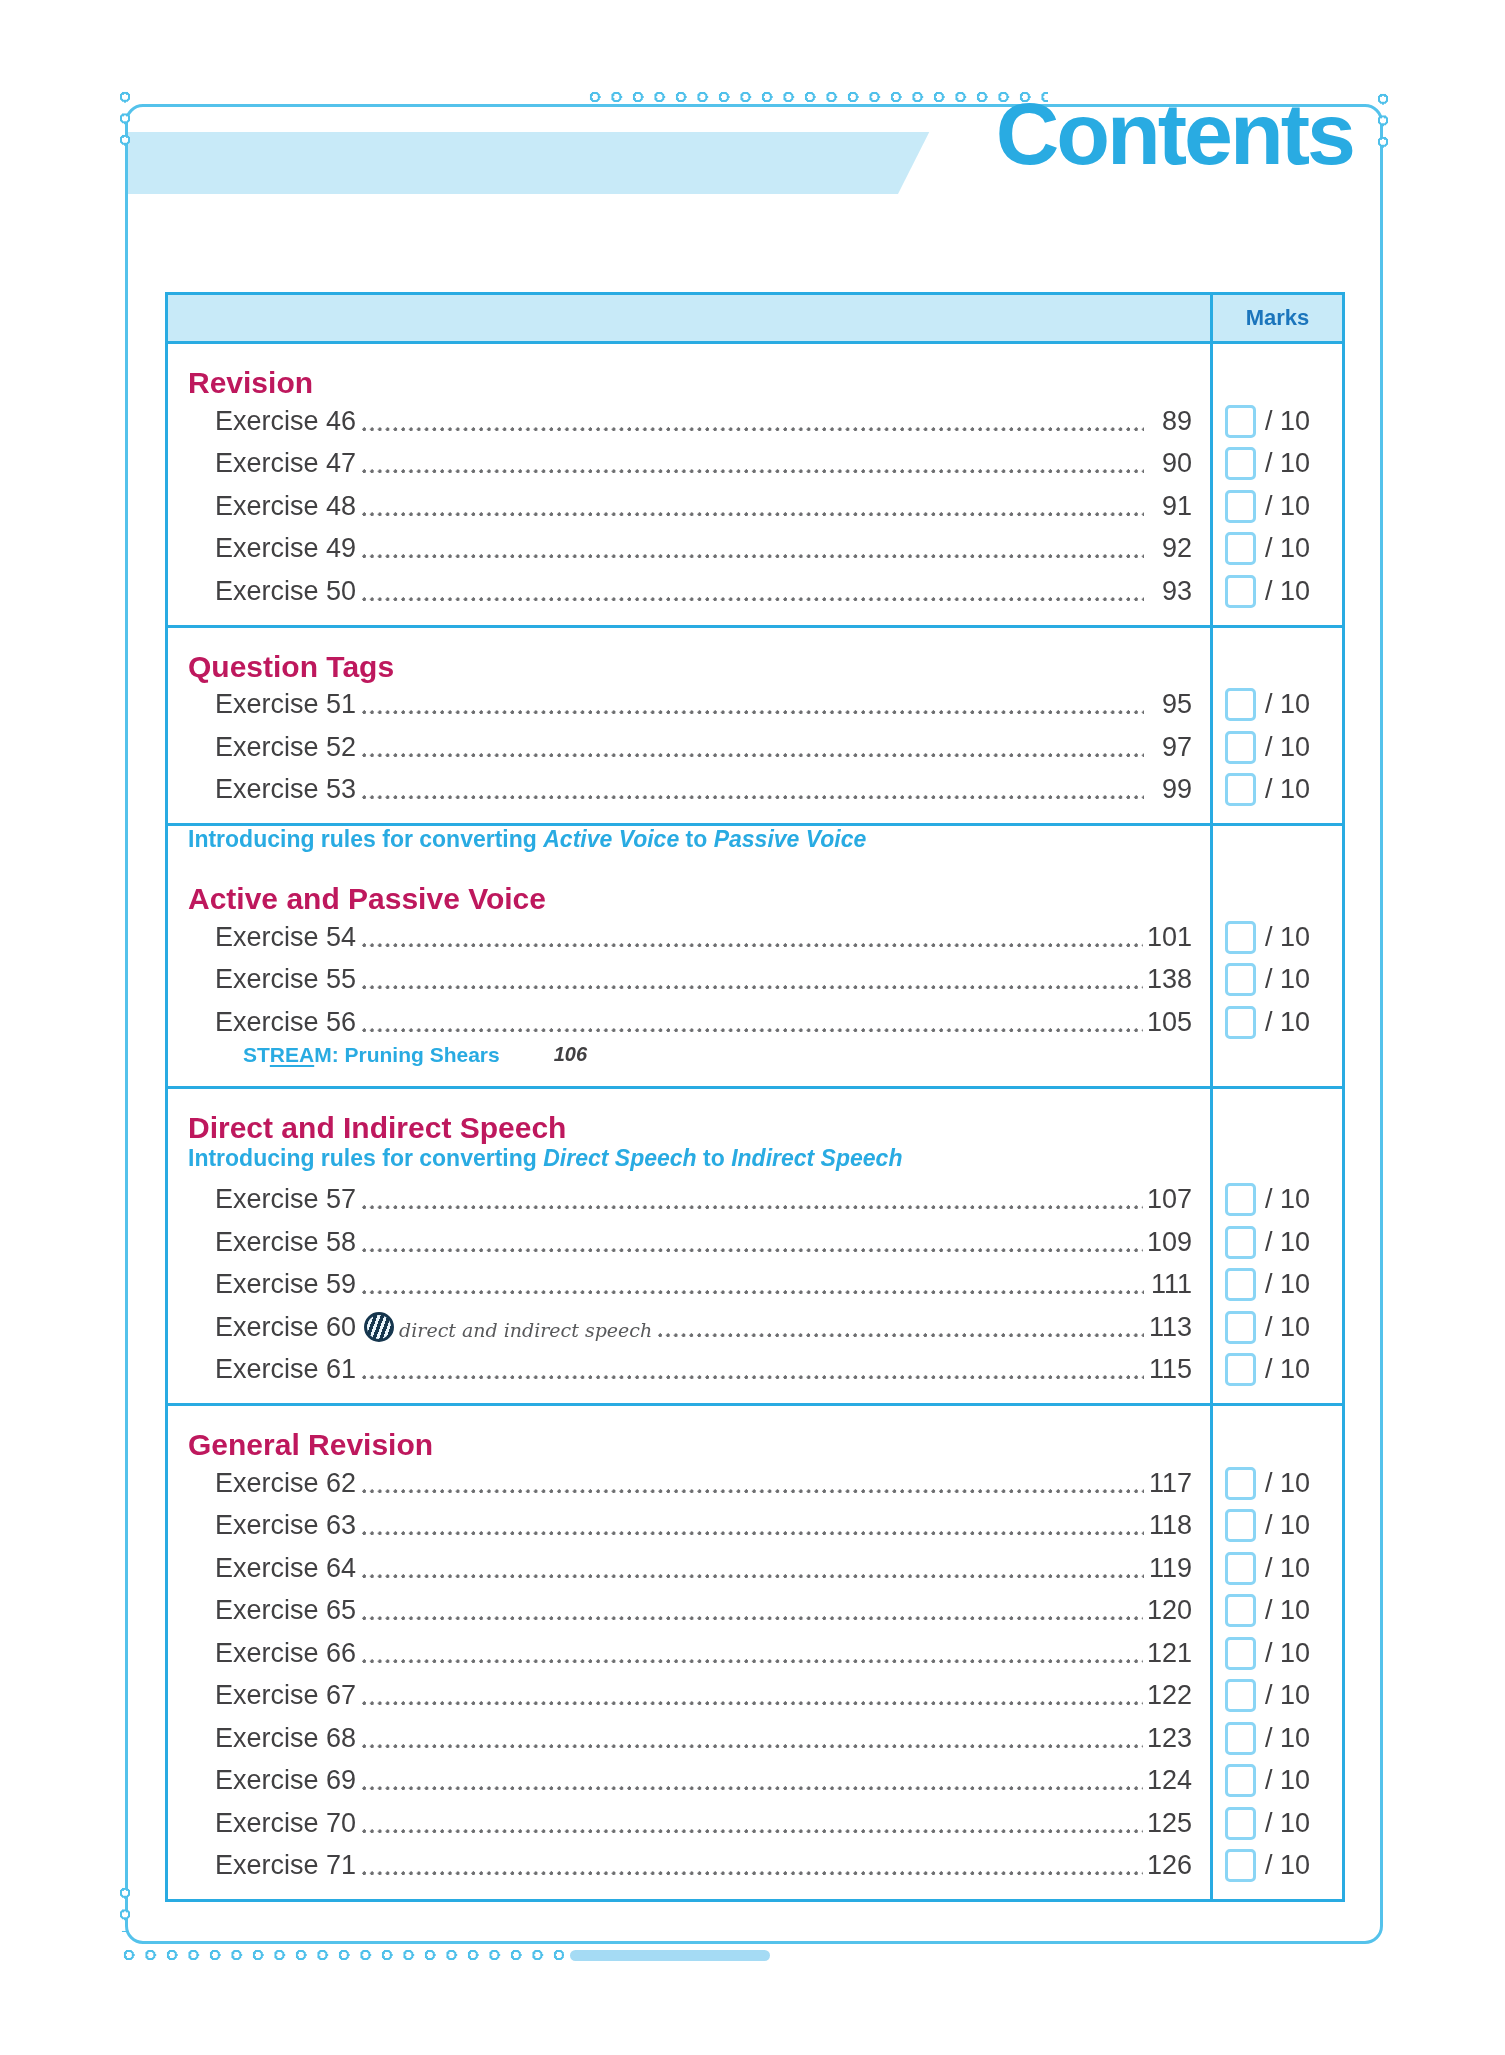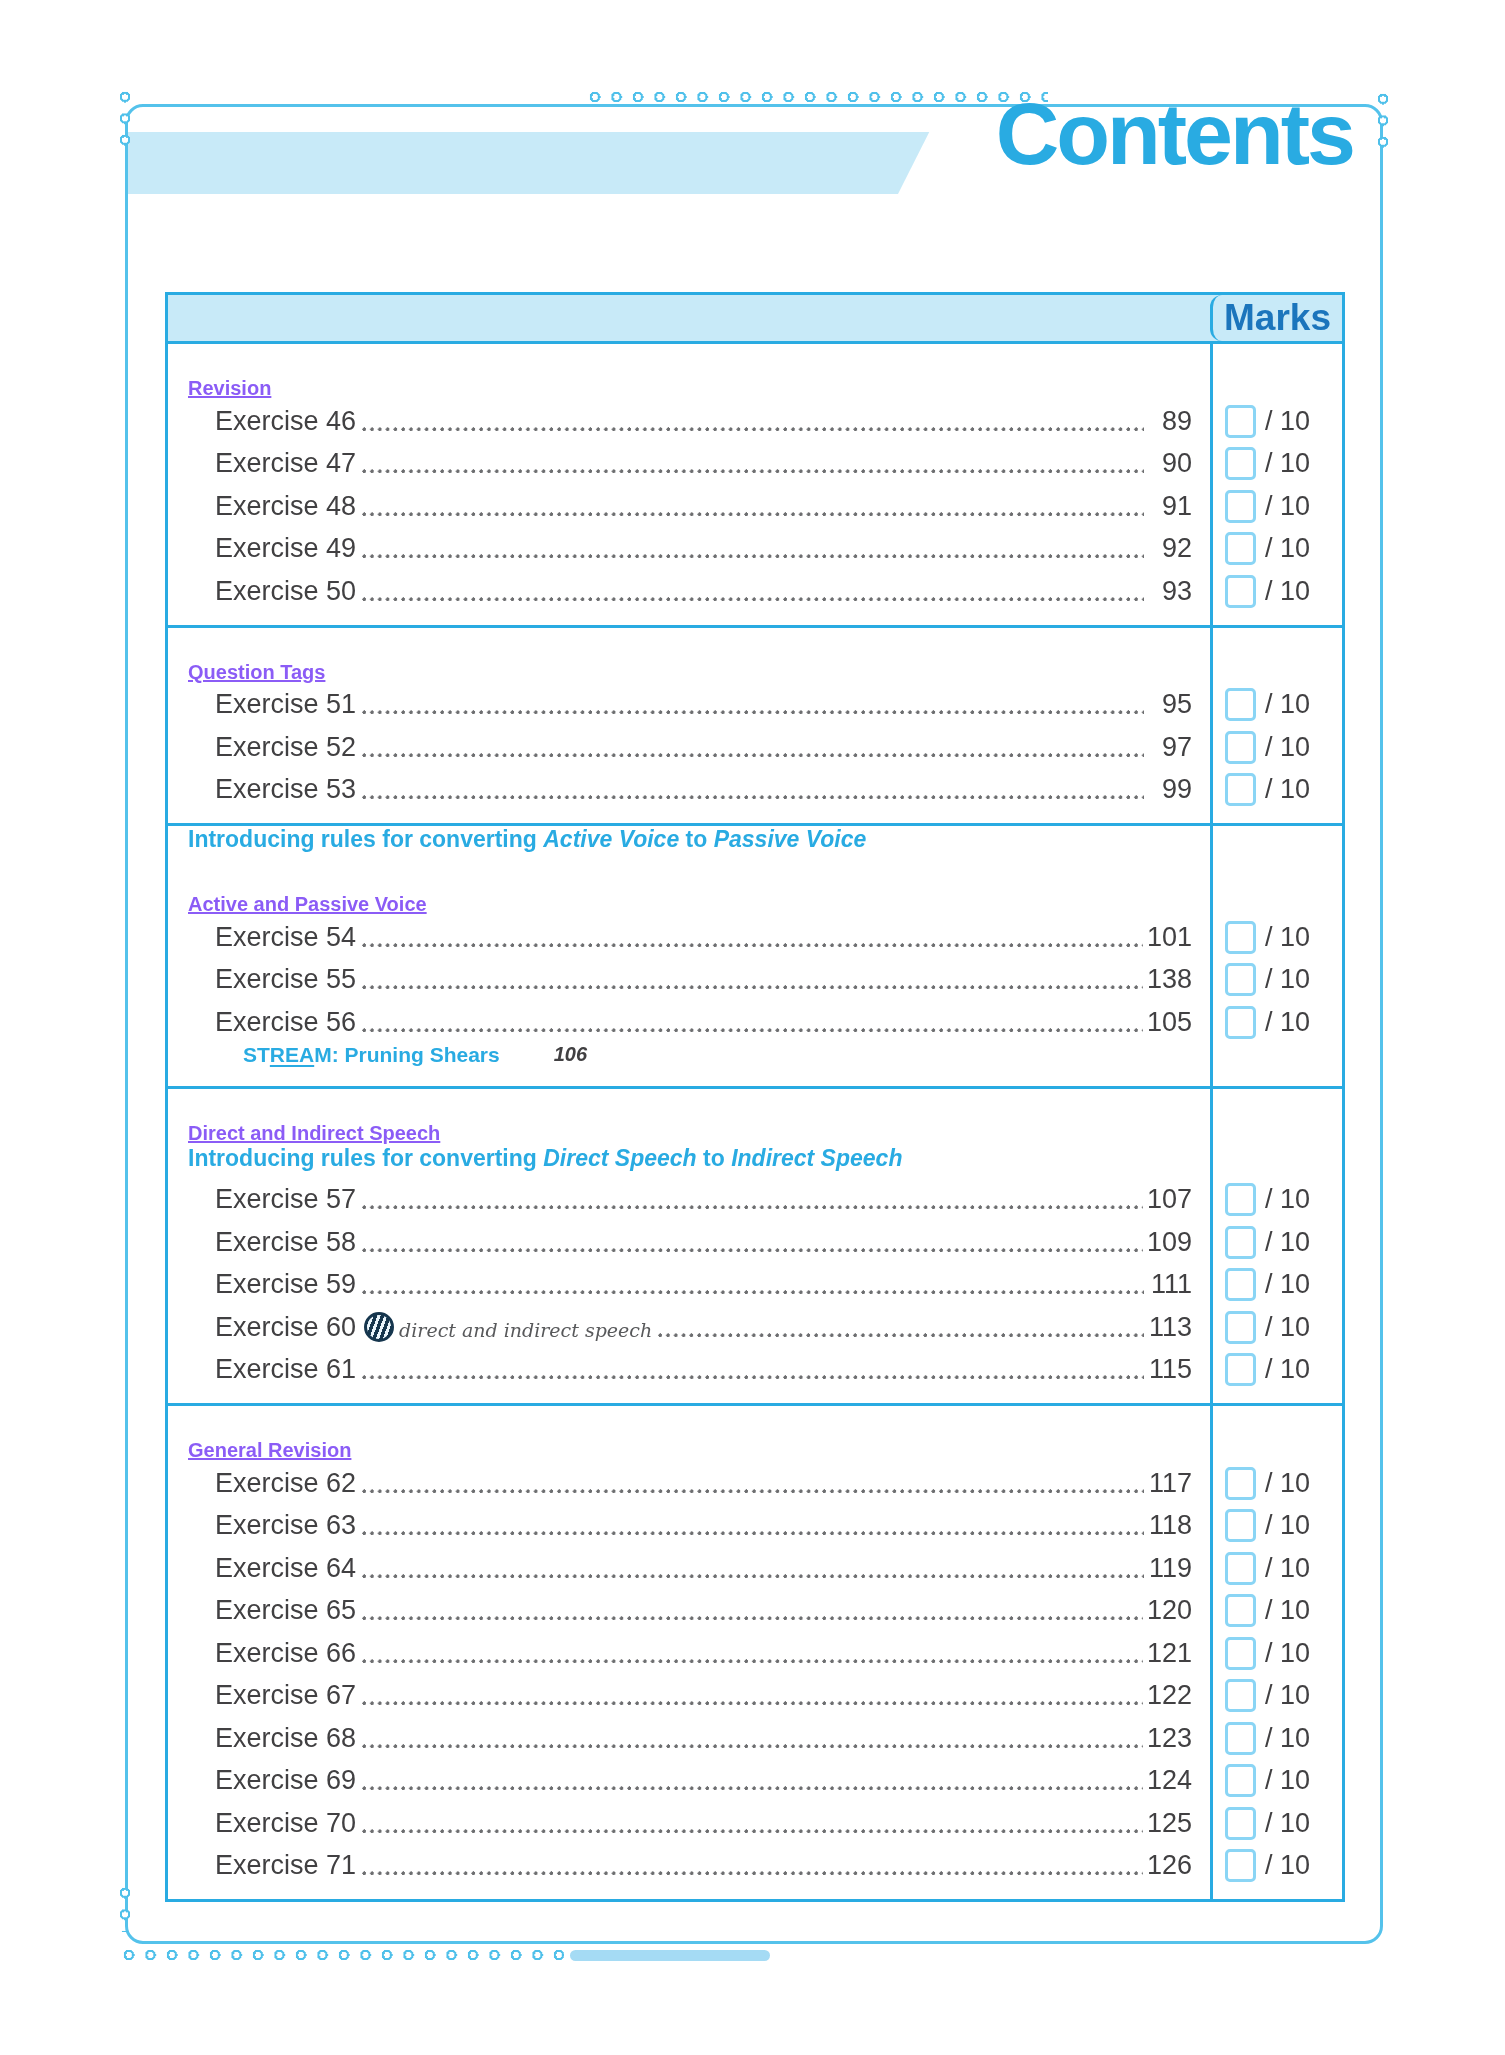--- a/index.html
+++ b/index.html
@@ -21,25 +21,25 @@
   .bar-bottom{position:absolute;left:570px;top:1950px;width:200px;height:11px;border-radius:6px;background:#A5DBF4;}
 
   .title{position:absolute;top:90px;right:152px;font-size:88px;font-weight:bold;color:#29ABE2;letter-spacing:-3px;line-height:1;}
 
   
   .toc{position:absolute;left:165px;top:292px;width:1180px;border:3px solid #29ABE2;background:#ffffff;}
   .row{display:grid;grid-template-columns:1fr 132px;}
   .cell{min-width:0;}
   .marks-cell{border-left:3px solid #29ABE2;}
   .header-row{height:49px;background:#C8EAF8;border-bottom:3px solid #29ABE2;}
-  .marks-header{display:flex;align-items:center;justify-content:center;font-weight:bold;font-size:37px;color:#1B75BC;border-radius:12px;}
+  .marks-header{display:flex;align-items:center;justify-content:center;font-weight:bold;font-size:22px;color:#1B75BC;}
   .section + .section{border-top:3px solid #29ABE2;}
   .heading-row{height:56px;}
   .heading-row .content{display:flex;align-items:flex-end;padding:0 0 2px 20px;}
-  .section-heading{font-size:20px;font-weight:bold;color:#8b5cf6;line-height:1;text-decoration:underline;}
+  .section-heading{font-size:30px;font-weight:bold;color:#be185d;line-height:1;}
   .subtitle-row{height:34px;}
   .subtitle{padding-left:20px;font-size:23px;font-weight:bold;color:#29ABE2;line-height:1.2;}
   .subtitle span[data-style="italic"]{font-style:italic;}
   .ex-row{height:42.5px;}
   .ex-row .content{display:flex;align-items:center;padding:0 18px 0 47px;}
   .ex-label{font-size:27px;color:#414042;white-space:nowrap;}
   .leader{flex:1;height:5px;margin:16px 4px 0 6px;background-image:radial-gradient(circle at 2.2px 2.2px,#6D6E70 0 1.7px,transparent 1.9px);background-size:7.8px 5px;background-repeat:repeat-x;}
   .ex-page{font-size:27px;color:#414042;min-width:44px;text-align:right;white-space:nowrap;}
   .ex-marks{display:flex;align-items:center;padding-left:12px;gap:9px;}
   .marks-box{width:31px;height:33px;border:3px solid #8AD5F5;border-radius:5px;background:#ffffff;flex:none;}

